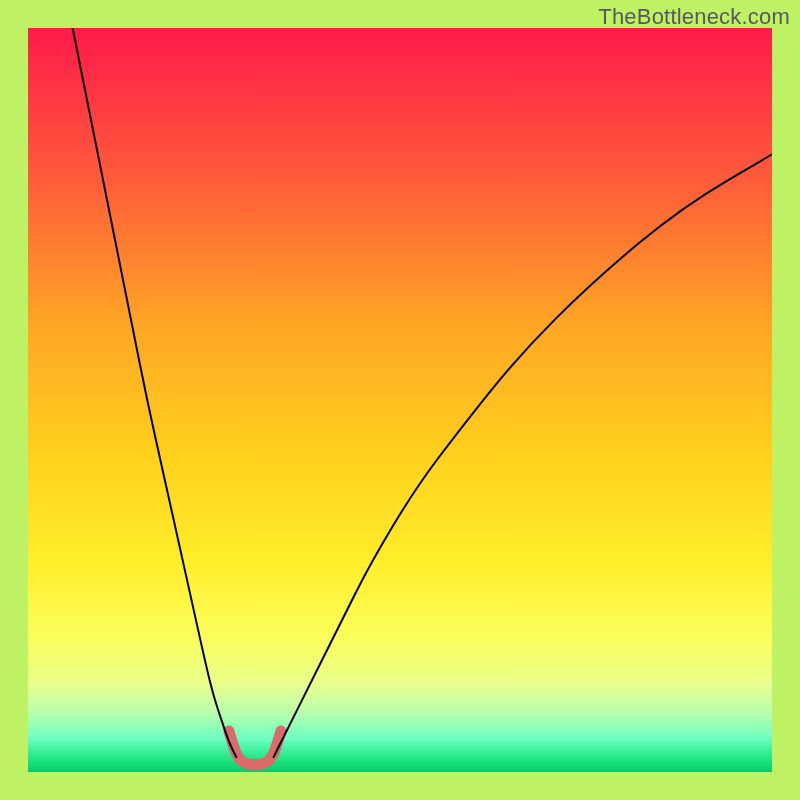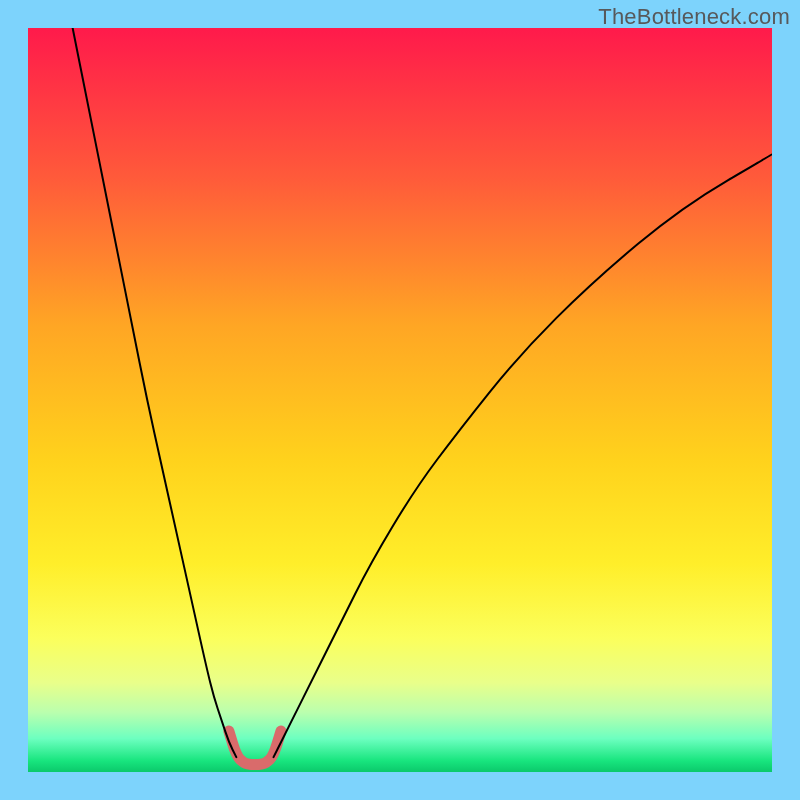--- a/index.html
+++ b/index.html
@@ -1,21 +1,21 @@
 <!DOCTYPE html>
 <html><head>
 <meta charset="utf-8">
 <style>
   * { margin: 0; padding: 0; box-sizing: border-box; }
   html, body { width: 800px; height: 800px; overflow: hidden; background: #000; }
   .frame {
     position: relative;
     width: 800px;
     height: 800px;
-    background: #7dd3fc;
+    background: #bef264;
   }
   .plot {
     position: absolute;
     left: 28px;
     top: 28px;
     width: 744px;
     height: 744px;
     overflow: hidden;
   }
   .gradient {

